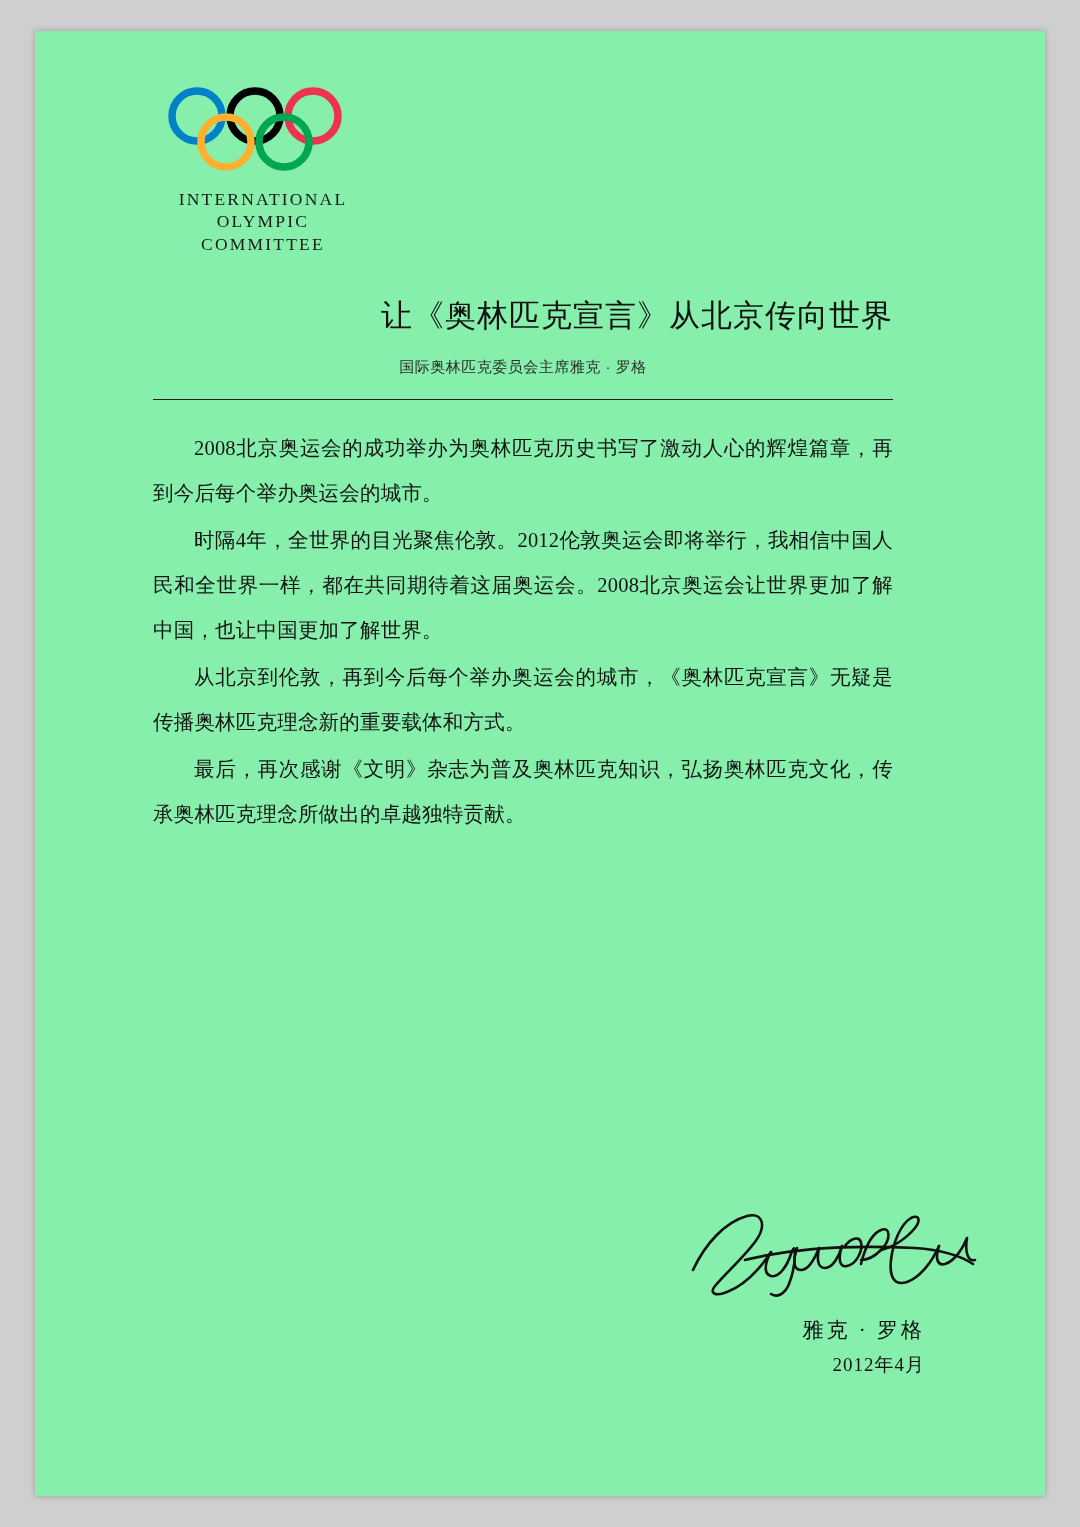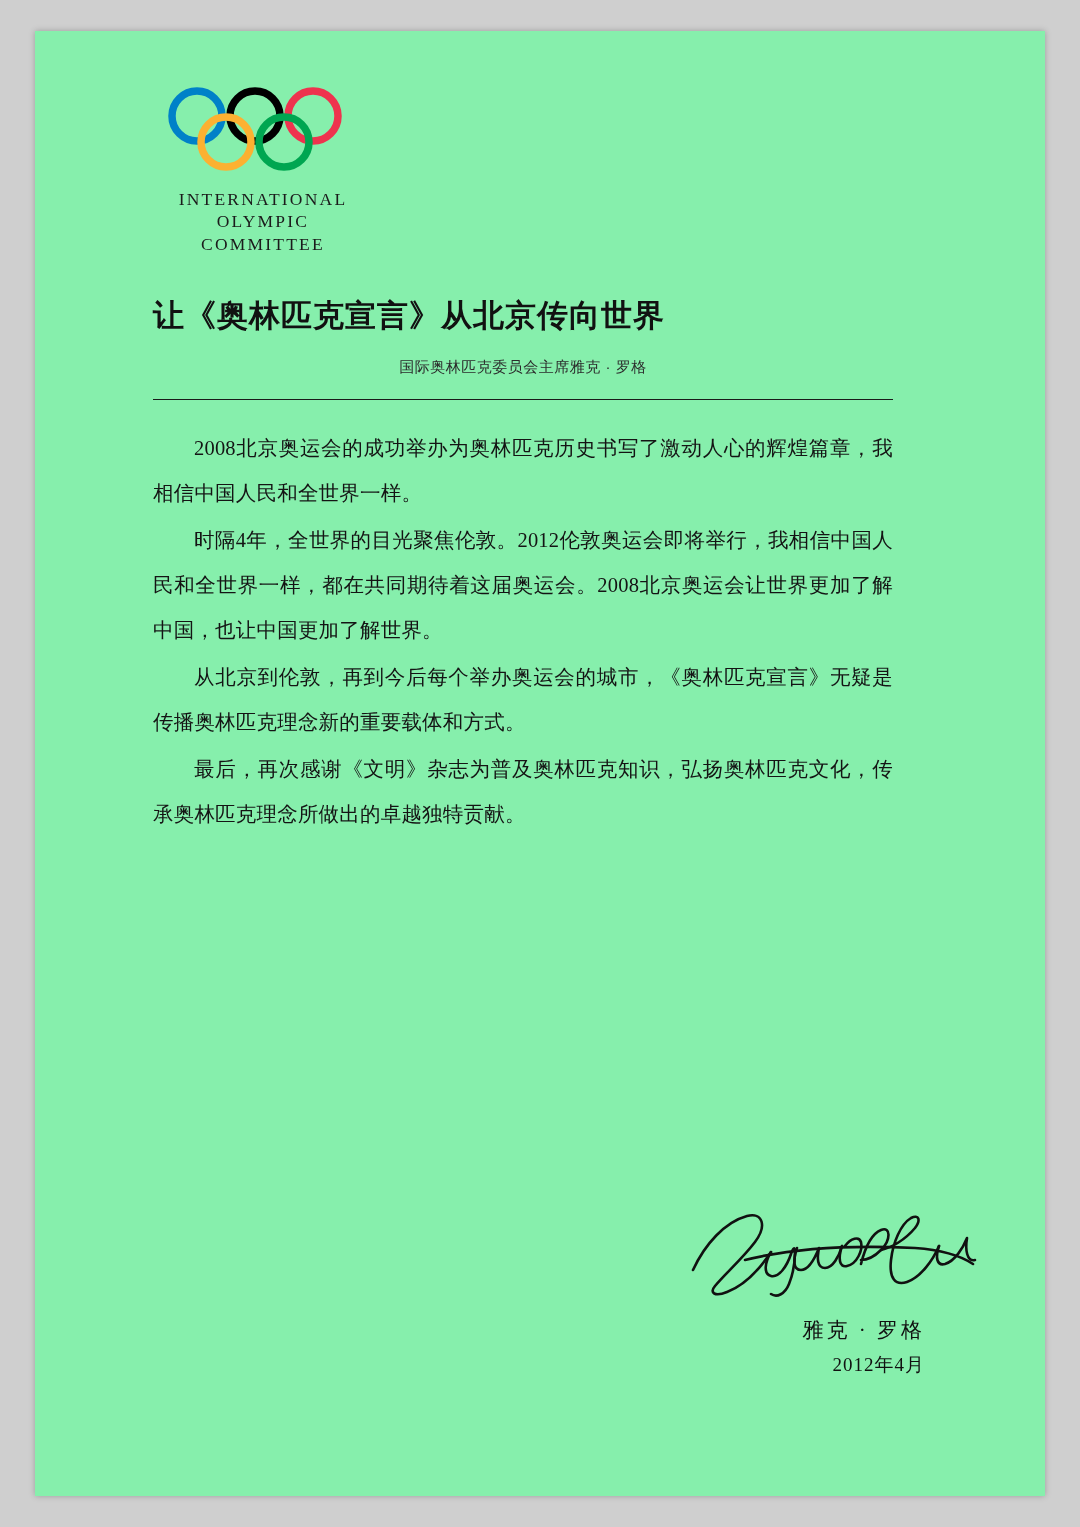--- a/index.html
+++ b/index.html
@@ -46,23 +46,23 @@
     line-height: 1.28;
     text-align: center;
     color: #1b1b1b;
     width: 192px;
   }
   .logo-text div { white-space: nowrap; }
 
   
   .title {
     margin-top: 40px;
-    text-align: left;
+    text-align: right;
     font-size: 31px;
-    font-weight: bold;
+    font-weight: normal;
     letter-spacing: 1px;
     color: #111;
     font-family: "Liberation Serif", "DejaVu Serif", serif;
   }
   .byline {
     margin-top: 20px;
     text-align: center;
     font-size: 15px;
     color: #2b2b2b;
     letter-spacing: 0.5px;
@@ -137,21 +137,21 @@
         <div>OLYMPIC</div>
         <div>COMMITTEE</div>
       </div>
     </div>
 
     <h1 class="title">让《奥林匹克宣言》从北京传向世界</h1>
     <div class="byline">国际奥林匹克委员会主席雅克 · 罗格</div>
     <div class="rule"></div>
 
     <div class="body-text">
-      <p>2008北京奥运会的成功举办为奥林匹克历史书写了激动人心的辉煌篇章，我相信中国人民和全世界一样。</p>
+      <p>2008北京奥运会的成功举办为奥林匹克历史书写了激动人心的辉煌篇章，再到今后每个举办奥运会的城市。</p>
       <p>时隔4年，全世界的目光聚焦伦敦。2012伦敦奥运会即将举行，我相信中国人民和全世界一样，都在共同期待着这届奥运会。2008北京奥运会让世界更加了解中国，也让中国更加了解世界。</p>
       <p>从北京到伦敦，再到今后每个举办奥运会的城市，《奥林匹克宣言》无疑是传播奥林匹克理念新的重要载体和方式。</p>
       <p>最后，再次感谢《文明》杂志为普及奥林匹克知识，弘扬奥林匹克文化，传承奥林匹克理念所做出的卓越独特贡献。</p>
     </div>
   </div>
 
   <div class="sig-wrap">
     <svg class="sig-img" width="300" height="100" viewBox="0 0 300 100">
       <g fill="none" stroke="#111" stroke-width="2.6" stroke-linecap="round" stroke-linejoin="round">
         <path d="M8 66 C 20 40, 40 18, 62 12 C 78 8, 82 22, 70 38 C 58 54, 40 70, 30 82 C 24 89, 30 93, 42 88 C 58 82, 74 66, 86 48"></path>

